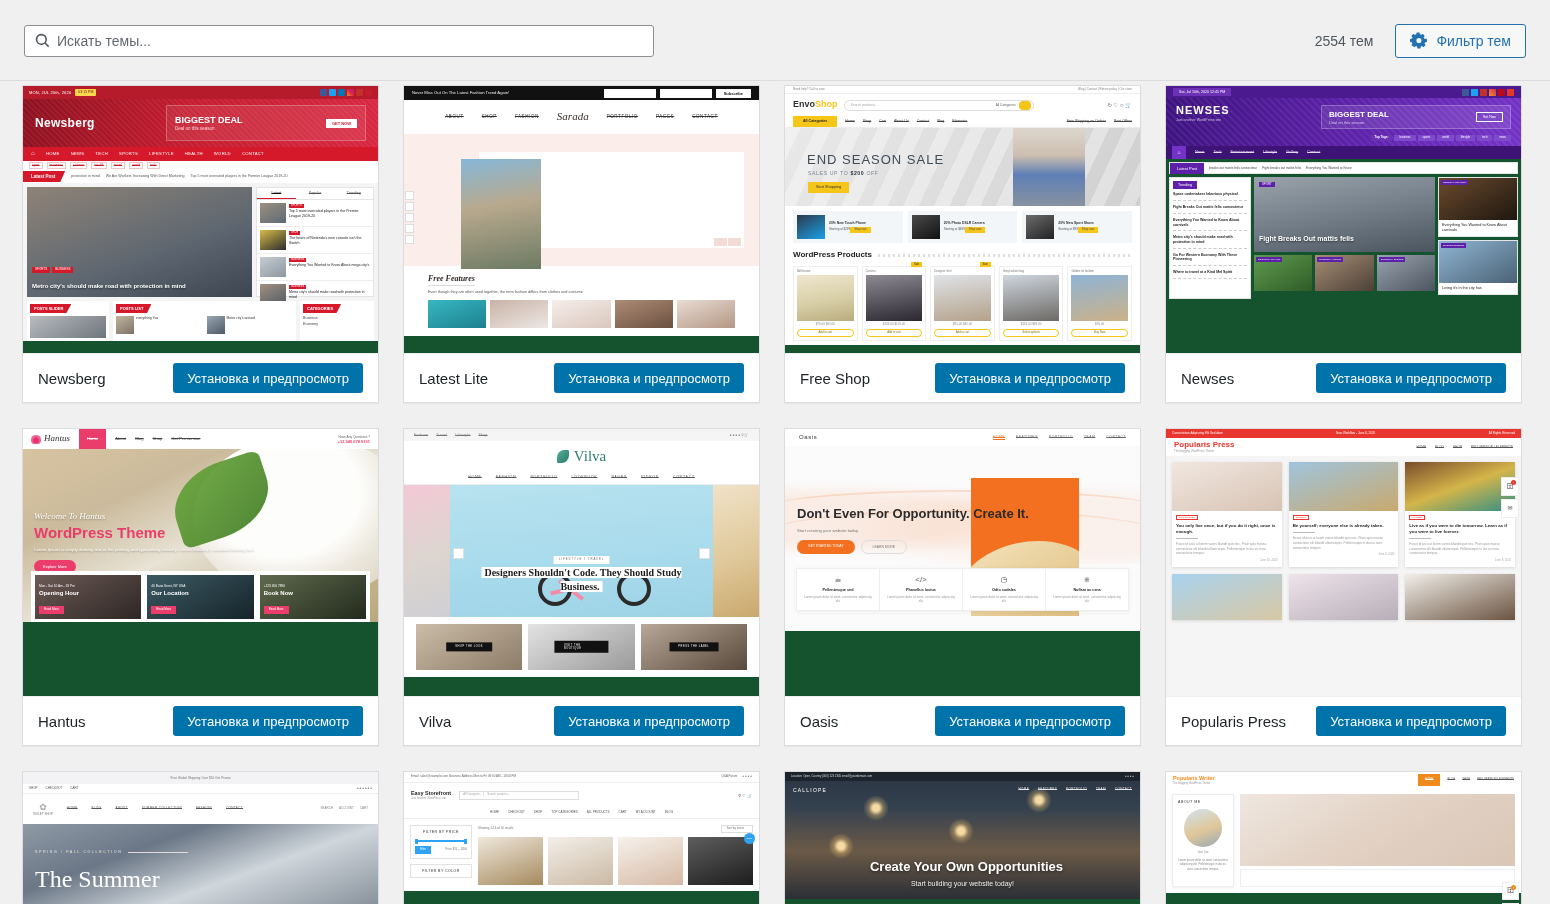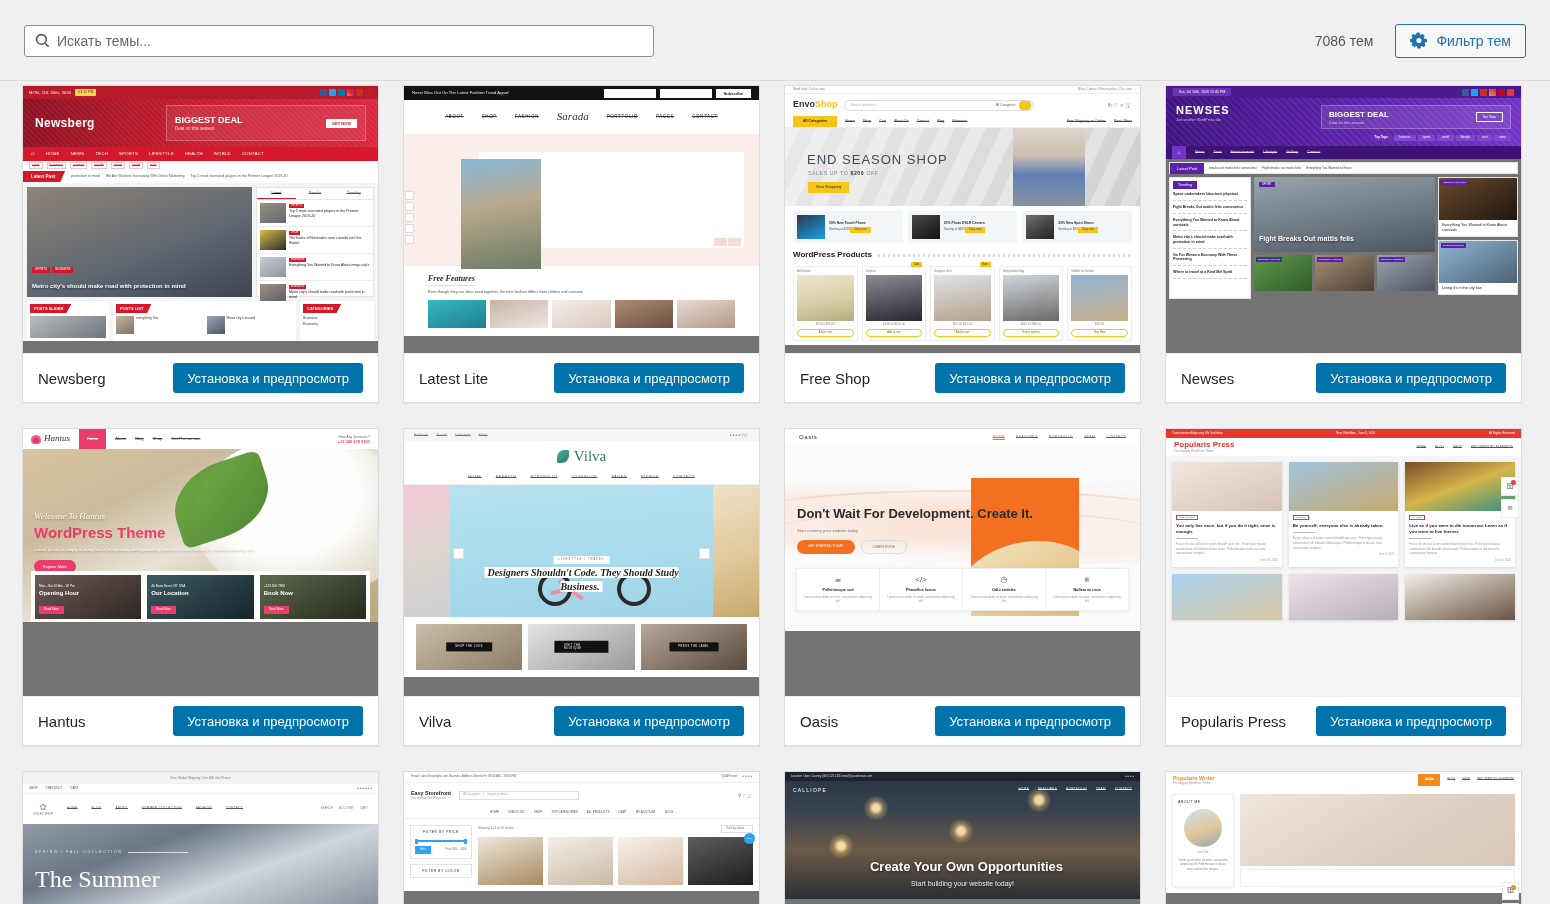--- a/index.html
+++ b/index.html
@@ -96,21 +96,21 @@
     box-shadow: 0 1px 1px rgba(0,0,0,.04);
     overflow: hidden;
     position: relative;
     cursor: pointer;
   }
   .theme-screenshot {
     width: 100%;
     height: 268px;
     overflow: hidden;
     position: relative;
-    background: #737373;
+    background: #14532d;
     border-bottom: 1px solid #f0f0f1;
   }
   .theme-meta {
     height: 48px;
     display: flex;
     align-items: center;
     padding: 0 15px;
     background: #fff;
   }
   .theme-name {
@@ -309,21 +309,21 @@
   .vi-slider{height:132px;position:relative;display:flex;align-items:stretch;}
   .vi-slider .side{width:46px;}
   .vi-slider .side.l{background:linear-gradient(160deg,#f3c9d6,#dcd5cf 55%,#cfcfd4);}
   .vi-slider .side.r{background:linear-gradient(160deg,#f1e2c7,#dfc89a 55%,#caa86c);}
   .vi-slider .main{flex:1;background:linear-gradient(175deg,#b8e2ef 0%,#a8dbec 55%,#9ed3e6 100%);position:relative;overflow:hidden;}
   .vi-bike{position:absolute;right:22%;bottom:8%;width:46%;height:62%;}
   .vi-bike .w1,.vi-bike .w2{position:absolute;bottom:0;width:34px;height:34px;border:4px solid #2b2b2b;border-radius:50%;}
   .vi-bike .w1{left:4px;} .vi-bike .w2{right:4px;}
   .vi-bike .fr{position:absolute;left:16px;bottom:16px;width:46px;height:4px;background:#f08ca8;transform:rotate(-14deg);}
   .vi-bike .fr2{position:absolute;left:22px;bottom:14px;width:30px;height:4px;background:#f08ca8;transform:rotate(38deg);}
-  .vi-cap{position:absolute;left:50%;top:54%;transform:translateX(-50%);width:84%;text-align:center;font-style:italic;}
+  .vi-cap{position:absolute;left:50%;top:54%;transform:translateX(-50%);width:84%;text-align:center;}
   .vi-cap .k{background:#fff;font-size:2.8px;letter-spacing:1px;color:#666;padding:2px 5px;display:inline-block;margin-bottom:2px;}
   .vi-cap h3{margin:0;font-family:"Liberation Serif",serif;font-size:10px;color:#1c1c1c;line-height:1.45;}
   .vi-cap h3 span{background:#fff;padding:0 3px;}
   .vi-arrow{position:absolute;top:48%;width:11px;height:11px;background:#fff;border:.5px solid #ddd;}
   .vi-arrow.l{left:49px;} .vi-arrow.r{right:49px;}
   .vi-grid{display:flex;gap:6px;padding:7px 12px;background:#fff;}
   .vi-grid .g{flex:1;height:46px;position:relative;}
   .vi-grid .g i{position:absolute;left:50%;top:50%;transform:translate(-50%,-50%);background:#111;color:#fff;font-size:2.6px;padding:3px 9px;font-style:normal;letter-spacing:.5px;}
 
   
@@ -449,21 +449,21 @@
 <div class="theme-header">
   <div class="search-wrap">
     <span class="search-icon">
       <svg viewBox="0 0 20 20" width="16" height="16" fill="currentColor">
           <path d="M12.14 13.55a7 7 0 1 1 1.41-1.41l4.15 4.15-1.41 1.42-4.15-4.16zM8 13a5 5 0 1 0 0-10 5 5 0 0 0 0 10z"></path>
         </svg>
     </span>
     <input class="search-input" type="text" value="" placeholder="Искать темы..." style="">
   </div>
   <div class="header-right">
-    <span class="theme-count">7086 тем</span>
+    <span class="theme-count">2554 тем</span>
     <button class="filter-btn">
       <span class="gear-icon">
         <svg viewBox="0 0 20 20" width="17" height="17" fill="currentColor">
             <path d="M18 12h-1.2a6.9 6.9 0 0 1-.72 1.73l.85.85a1 1 0 0 1 0 1.41l-1.41 1.42a1 1 0 0 1-1.42 0l-.85-.85A6.9 6.9 0 0 1 11.5 17.3V18.5a1 1 0 0 1-1 1h-2a1 1 0 0 1-1-1v-1.2a6.9 6.9 0 0 1-1.73-.72l-.85.85a1 1 0 0 1-1.41 0L1.08 16a1 1 0 0 1 0-1.42l.85-.85A6.9 6.9 0 0 1 1.2 12H0a1 1 0 0 1-1-1V9a1 1 0 0 1 1-1h1.2c.16-.6.4-1.18.72-1.73l-.85-.85a1 1 0 0 1 0-1.41L2.5 2.58a1 1 0 0 1 1.42 0l.85.85c.55-.32 1.13-.56 1.73-.72V1.5a1 1 0 0 1 1-1h2a1 1 0 0 1 1 1v1.2c.6.16 1.18.4 1.73.72l.85-.85a1 1 0 0 1 1.41 0l1.42 1.42a1 1 0 0 1 0 1.41l-.85.85c.32.55.56 1.13.72 1.73H18a1 1 0 0 1 1 1v2a1 1 0 0 1-1 1zM9.5 13a3 3 0 1 0 0-6 3 3 0 0 0 0 6z" transform="translate(1 0)"></path>
           </svg>
       </span>
       <span>Фильтр тем</span>
     </button>
   </div>
 </div>
@@ -657,21 +657,21 @@
           <s>Shop</s>
           <s>Cart</s>
           <s>About Us</s>
           <s>Contact</s>
           <s>Blog</s>
           <s>Elements</s>
           <s style="margin-left:auto">Free Shipping on Orders</s>
           <s>Best Offers</s>
         </div>
         <div class="en-banner">
-          <h2>END SEASON SHOP</h2>
+          <h2>END SEASON SALE</h2>
           <div class="sub"><span>SALES UP TO</span> <b>$200</b> <span>OFF</span></div>
           <div class="btn">Start Shopping</div>
           <div class="en-model"></div>
         </div>
         <div class="en-promo">
           <div class="p">
               <i class="im" style="background:linear-gradient(150deg,#2b3a4a,#19a0e8)"></i>
               <div class="tx"><b>20% New Touch Phone</b><span>Starting at $299</span><div class="bt">Shop now</div></div>
             </div>
           <div class="p">
@@ -944,21 +944,21 @@
             <s>FEATURES</s>
             <s>PORTFOLIO</s>
             <s>TEAM</s>
             <s>CONTACT</s>
           </span>
         </div>
         <div class="oa-hero">
           <div class="oa-wave"></div>
           <div class="oa-block"></div>
           <div class="oa-htxt">
-            <h2>Don't Wait For Development. Create It.</h2>
+            <h2>Don't Even For Opportunity. Create It.</h2>
             <p>Start creating your website today</p>
             <div class="bs">
               <span class="b1">GET STARTED TODAY</span>
               <span class="b2">LEARN MORE</span>
             </div>
           </div>
           <div class="oa-feats">
             <div class="f">
                 <div class="ic">☕</div>
                 <div class="ti">Pellentesque sed</div>

